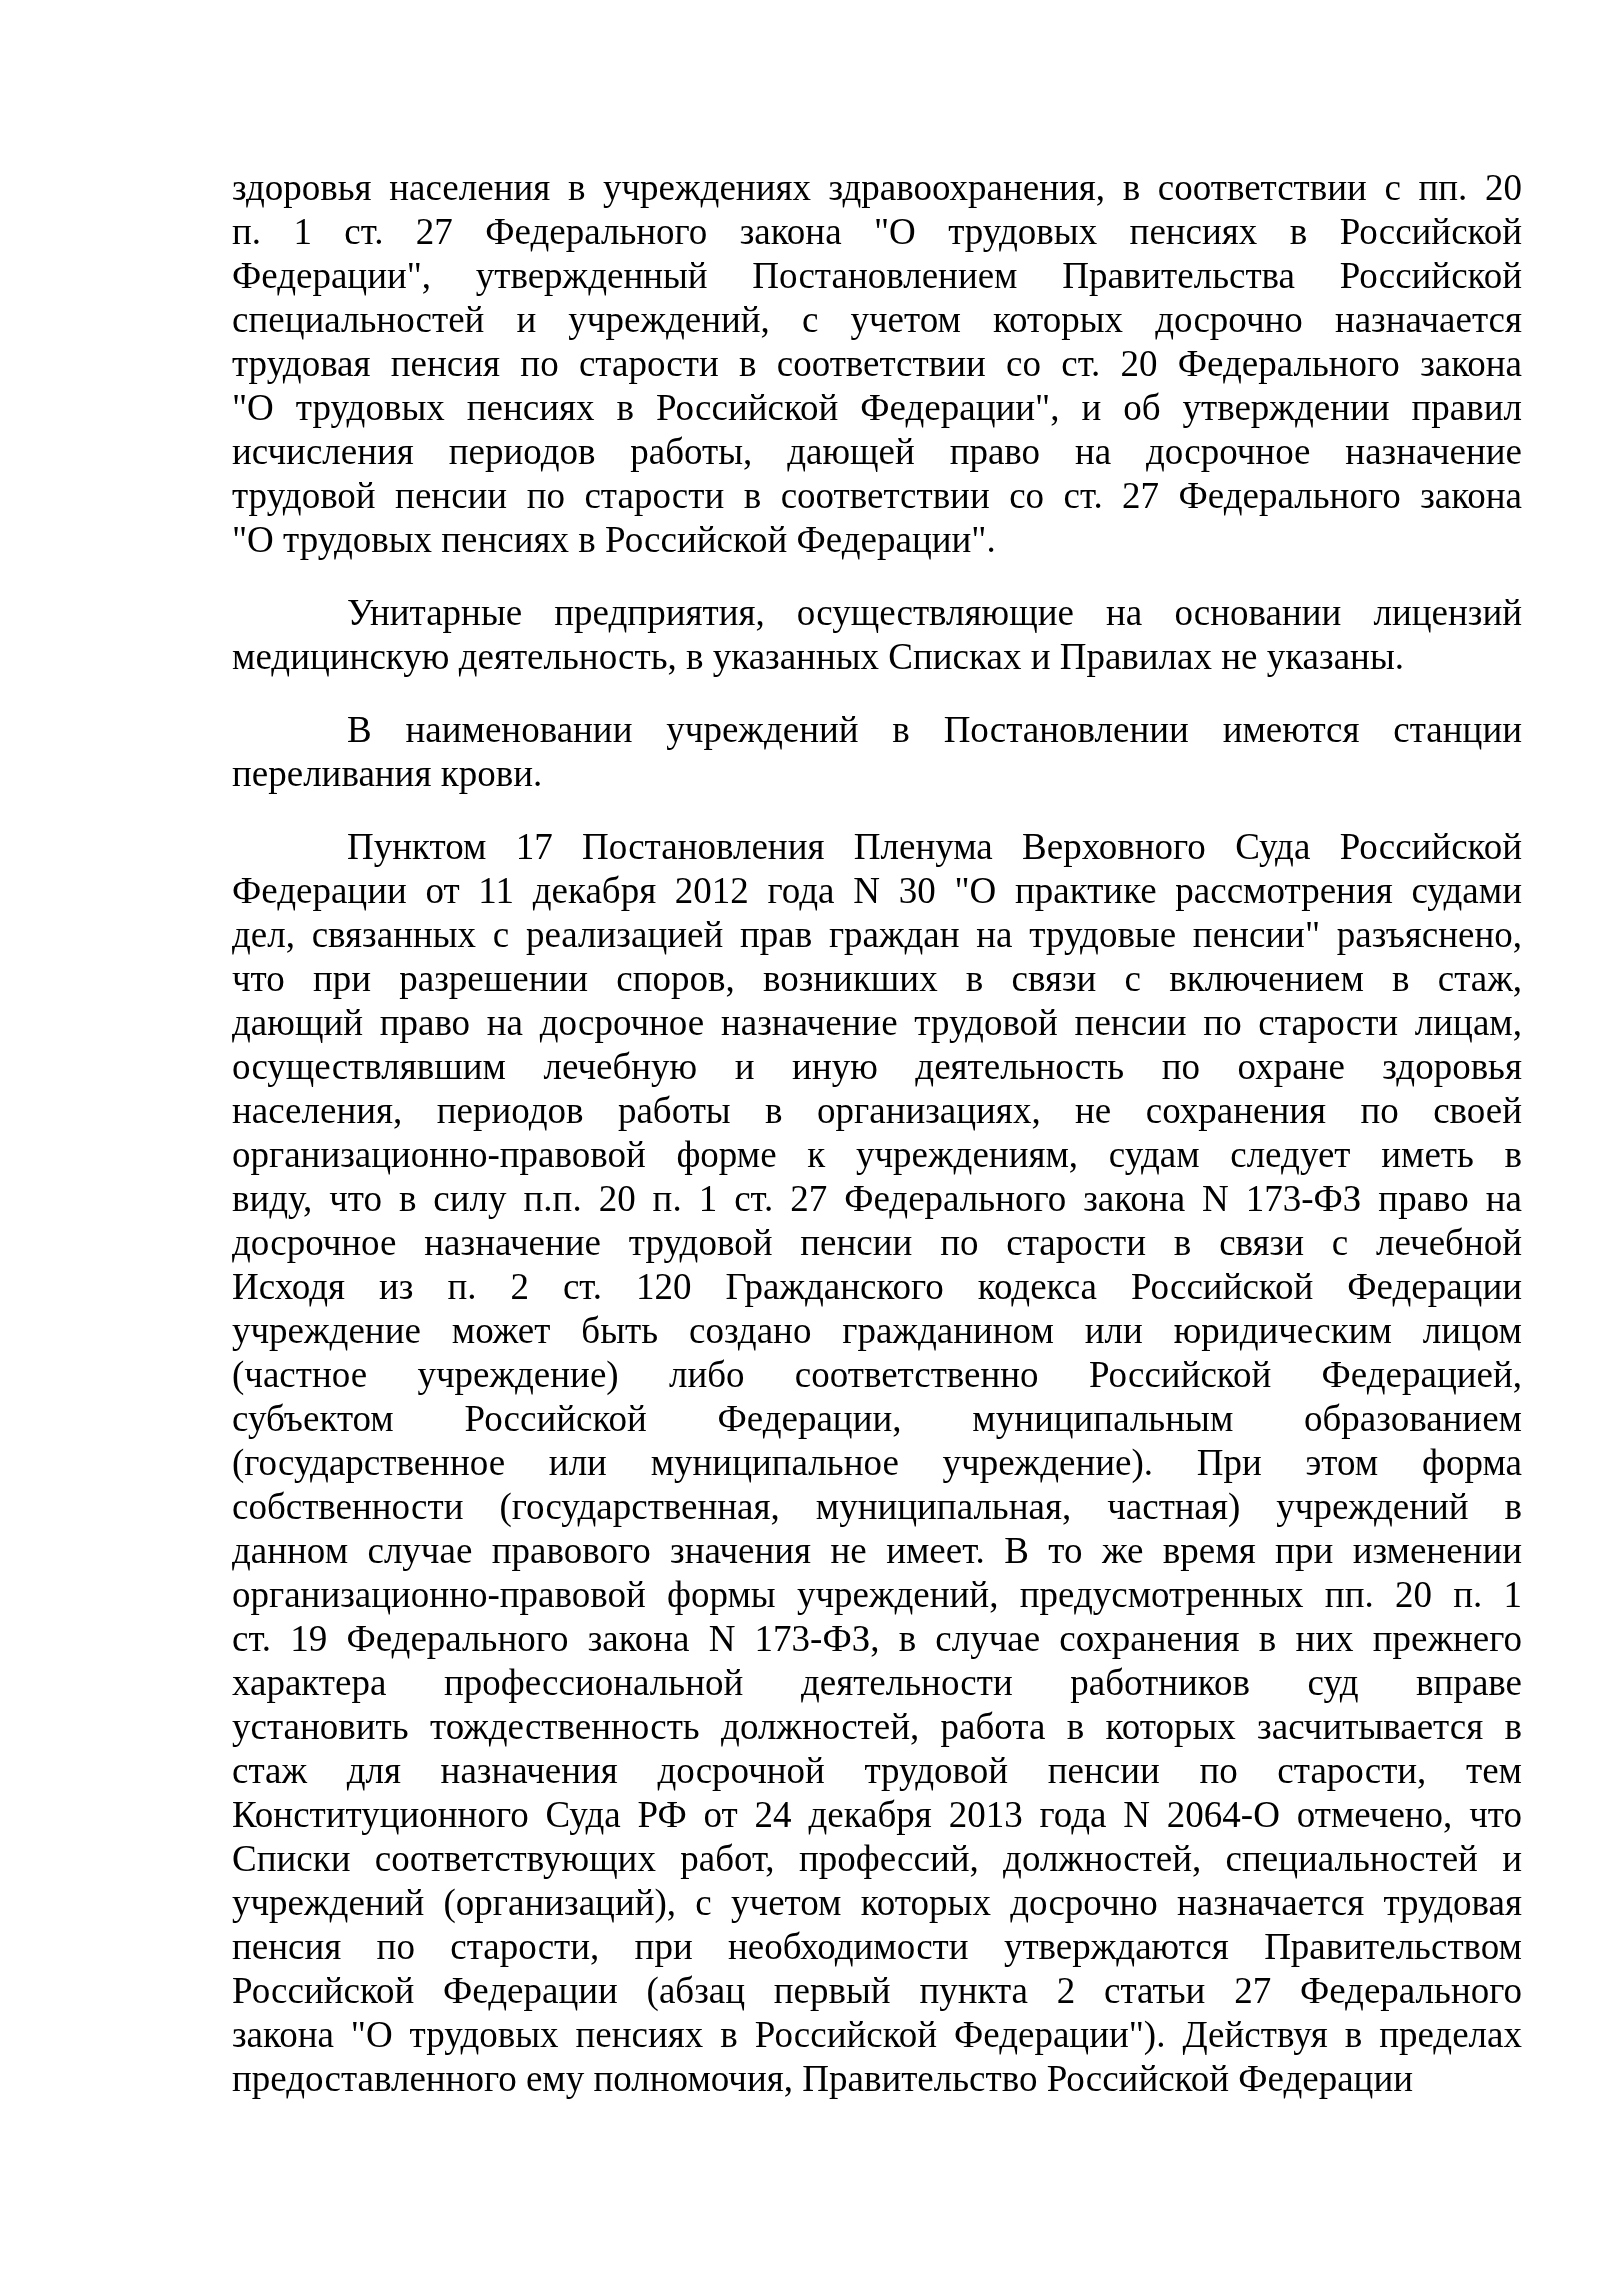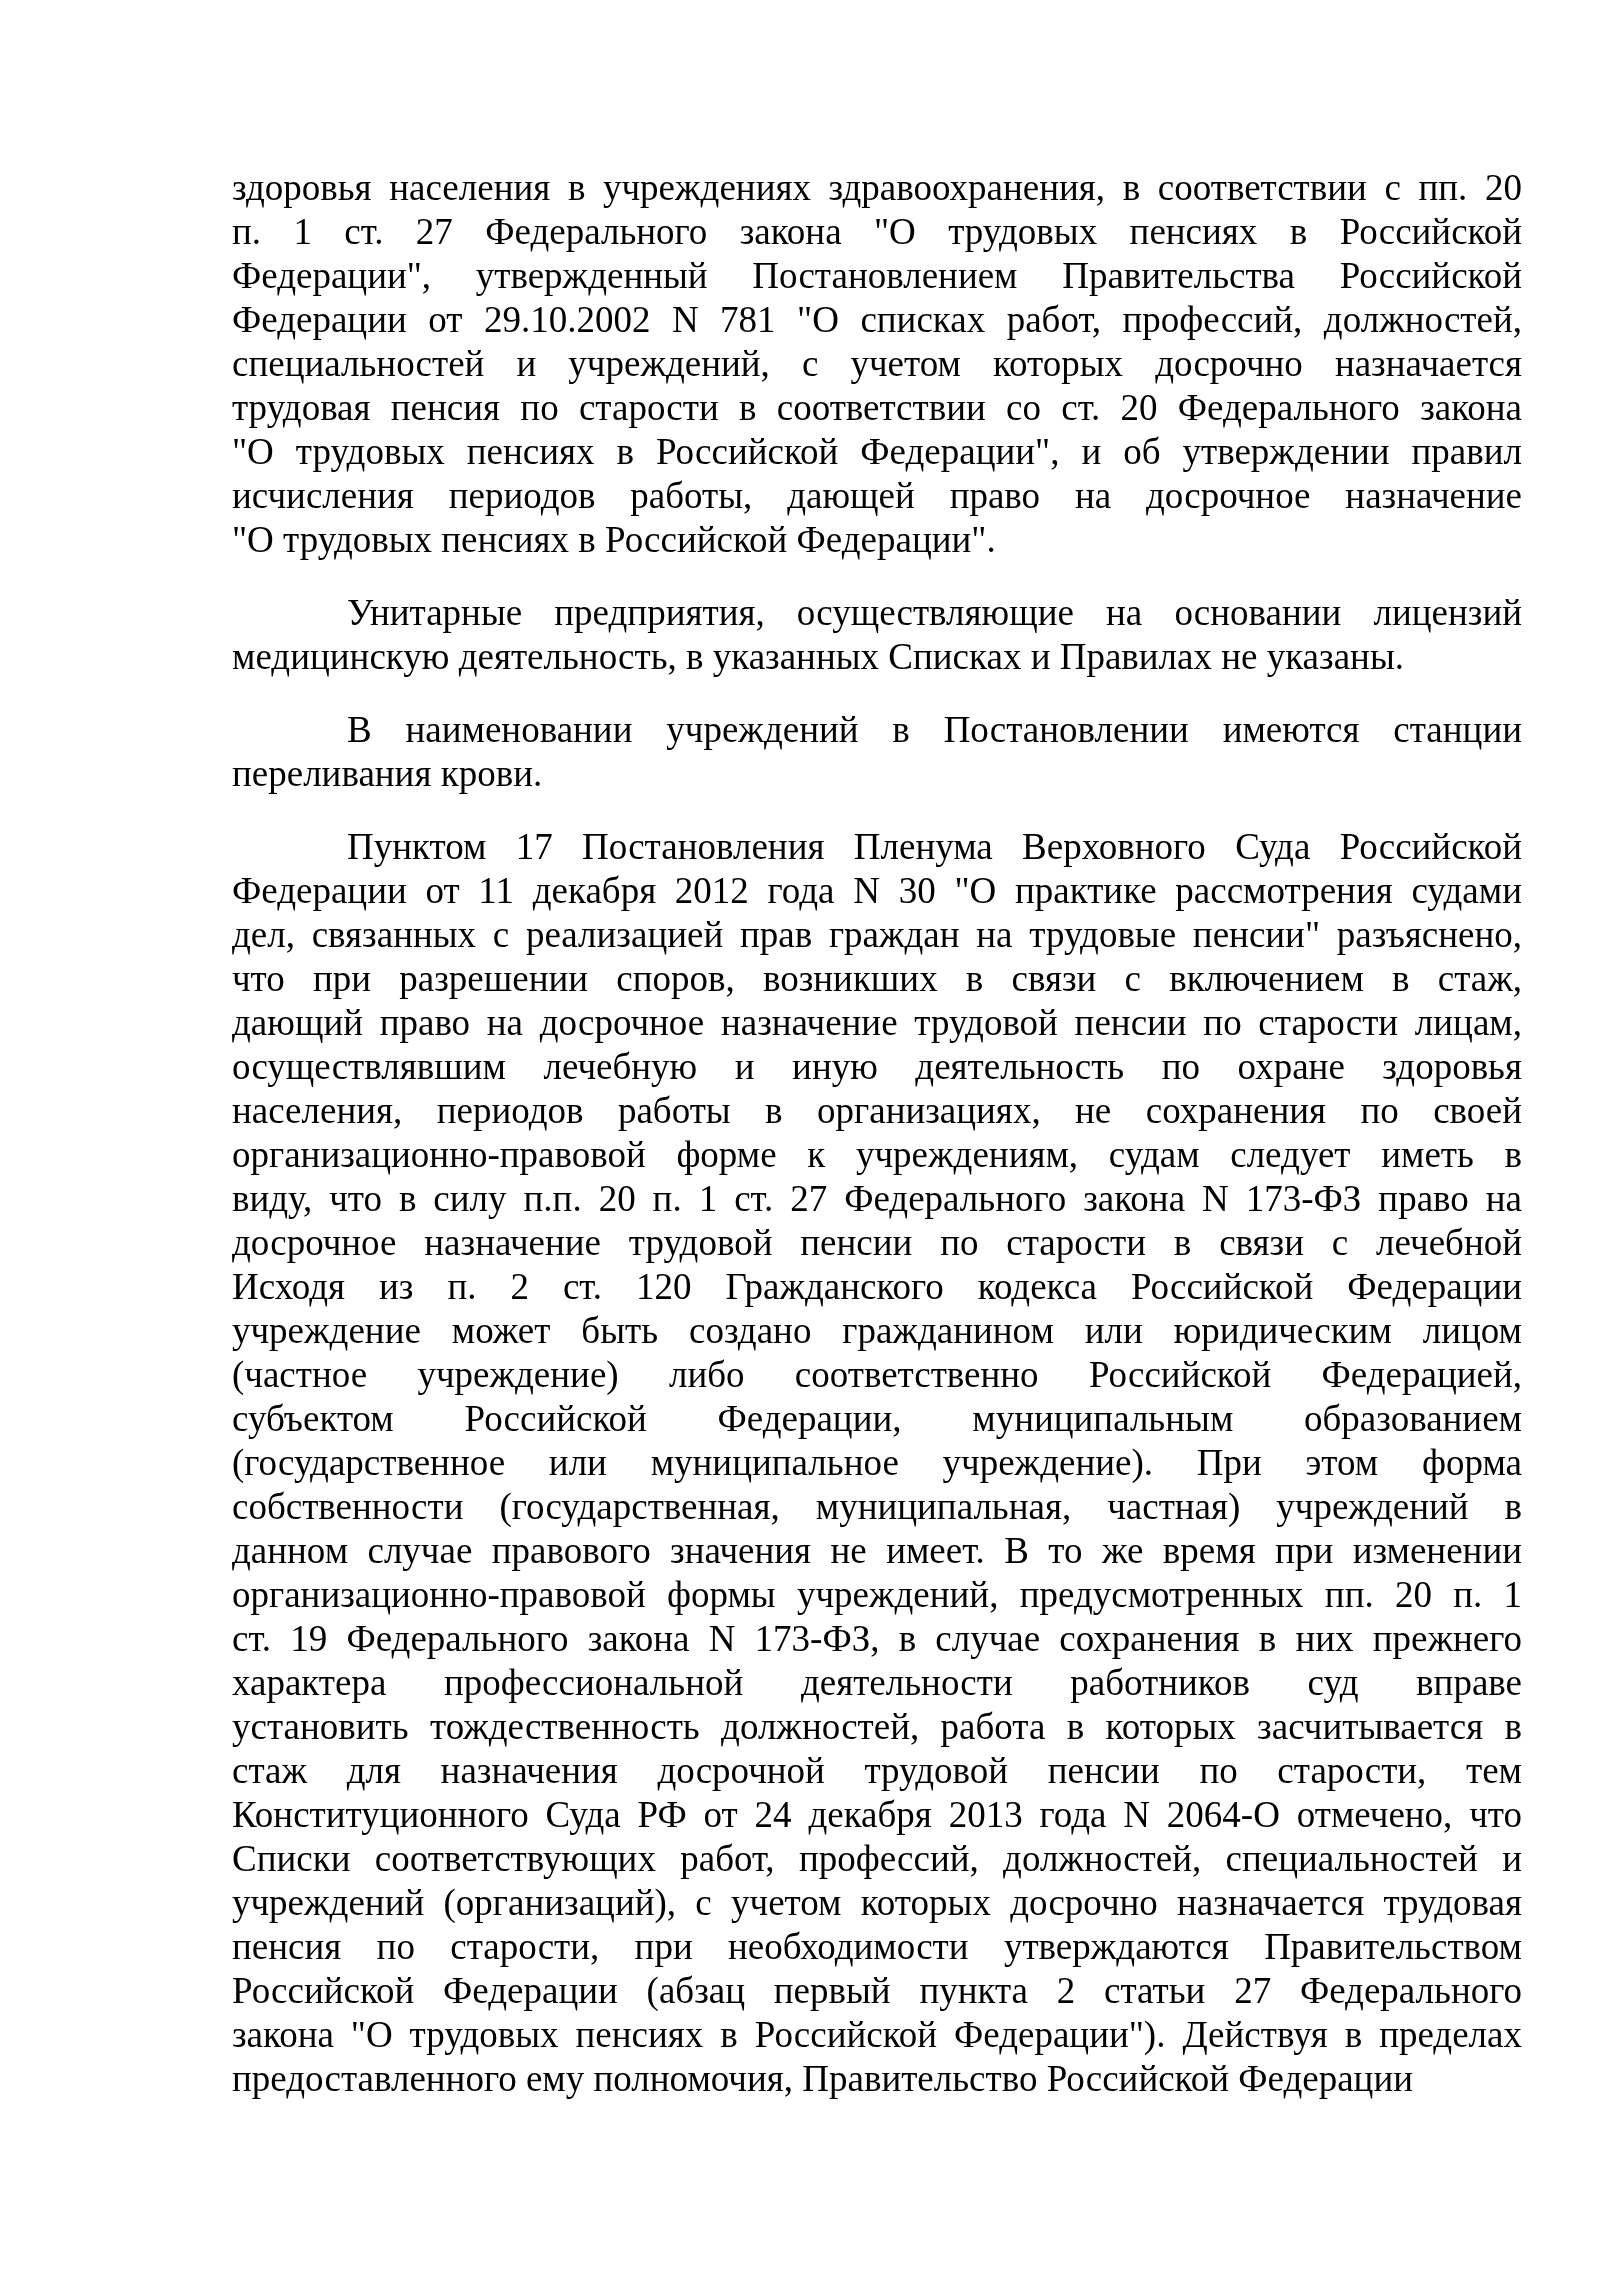--- a/index.html
+++ b/index.html
@@ -54,25 +54,25 @@
 </style>
 </head>
 <body>
 
 <div class="page">
   <div class="textblock">
 
     <div class="ln j">здоровья населения в учреждениях здравоохранения, в соответствии с пп. 20</div>
     <div class="ln j">п. 1 ст. 27 Федерального закона "О трудовых пенсиях в Российской</div>
     <div class="ln j">Федерации", утвержденный Постановлением Правительства Российской</div>
-    <div class="ln j">Федерации от 29.10.2002 N 781 "О списках работ, профессий, должностей,</div>
     <div class="ln j">специальностей и учреждений, с учетом которых досрочно назначается</div>
     <div class="ln j">трудовая пенсия по старости в соответствии со ст. 20 Федерального закона</div>
     <div class="ln j">"О трудовых пенсиях в Российской Федерации", и об утверждении правил</div>
     <div class="ln j">исчисления периодов работы, дающей право на досрочное назначение</div>
+    <div class="ln j">трудовой пенсии по старости в соответствии со ст. 27 Федерального закона</div>
     <div class="ln end">"О трудовых пенсиях в Российской Федерации".</div>
 
     <div class="ln j ind">Унитарные предприятия, осуществляющие на основании лицензий</div>
     <div class="ln end">медицинскую деятельность, в указанных Списках и Правилах не указаны.</div>
 
     <div class="ln j ind">В наименовании учреждений в Постановлении имеются станции</div>
     <div class="ln end">переливания крови.</div>
 
     <div class="ln j ind">Пунктом 17 Постановления Пленума Верховного Суда Российской</div>
     <div class="ln j">Федерации от 11 декабря 2012 года N 30 "О практике рассмотрения судами</div>

